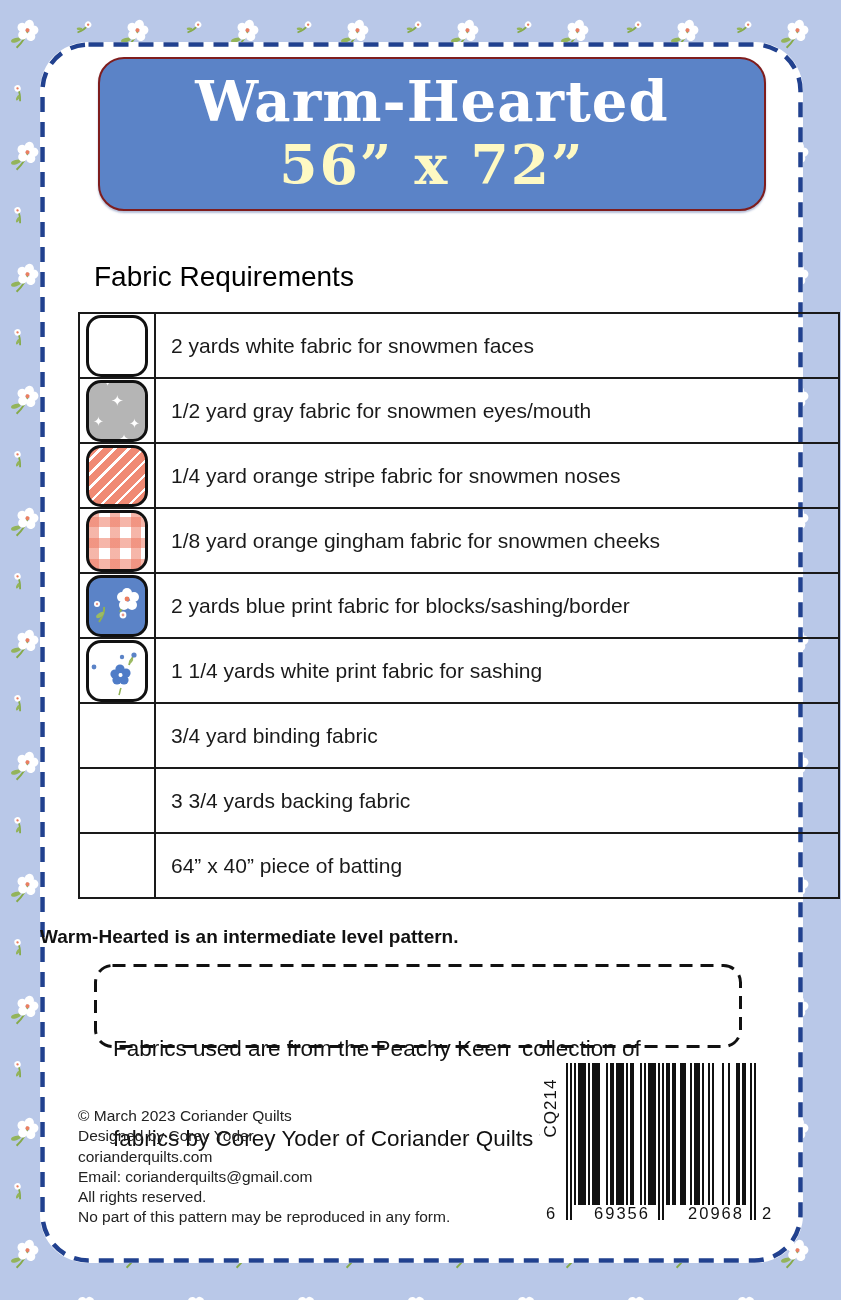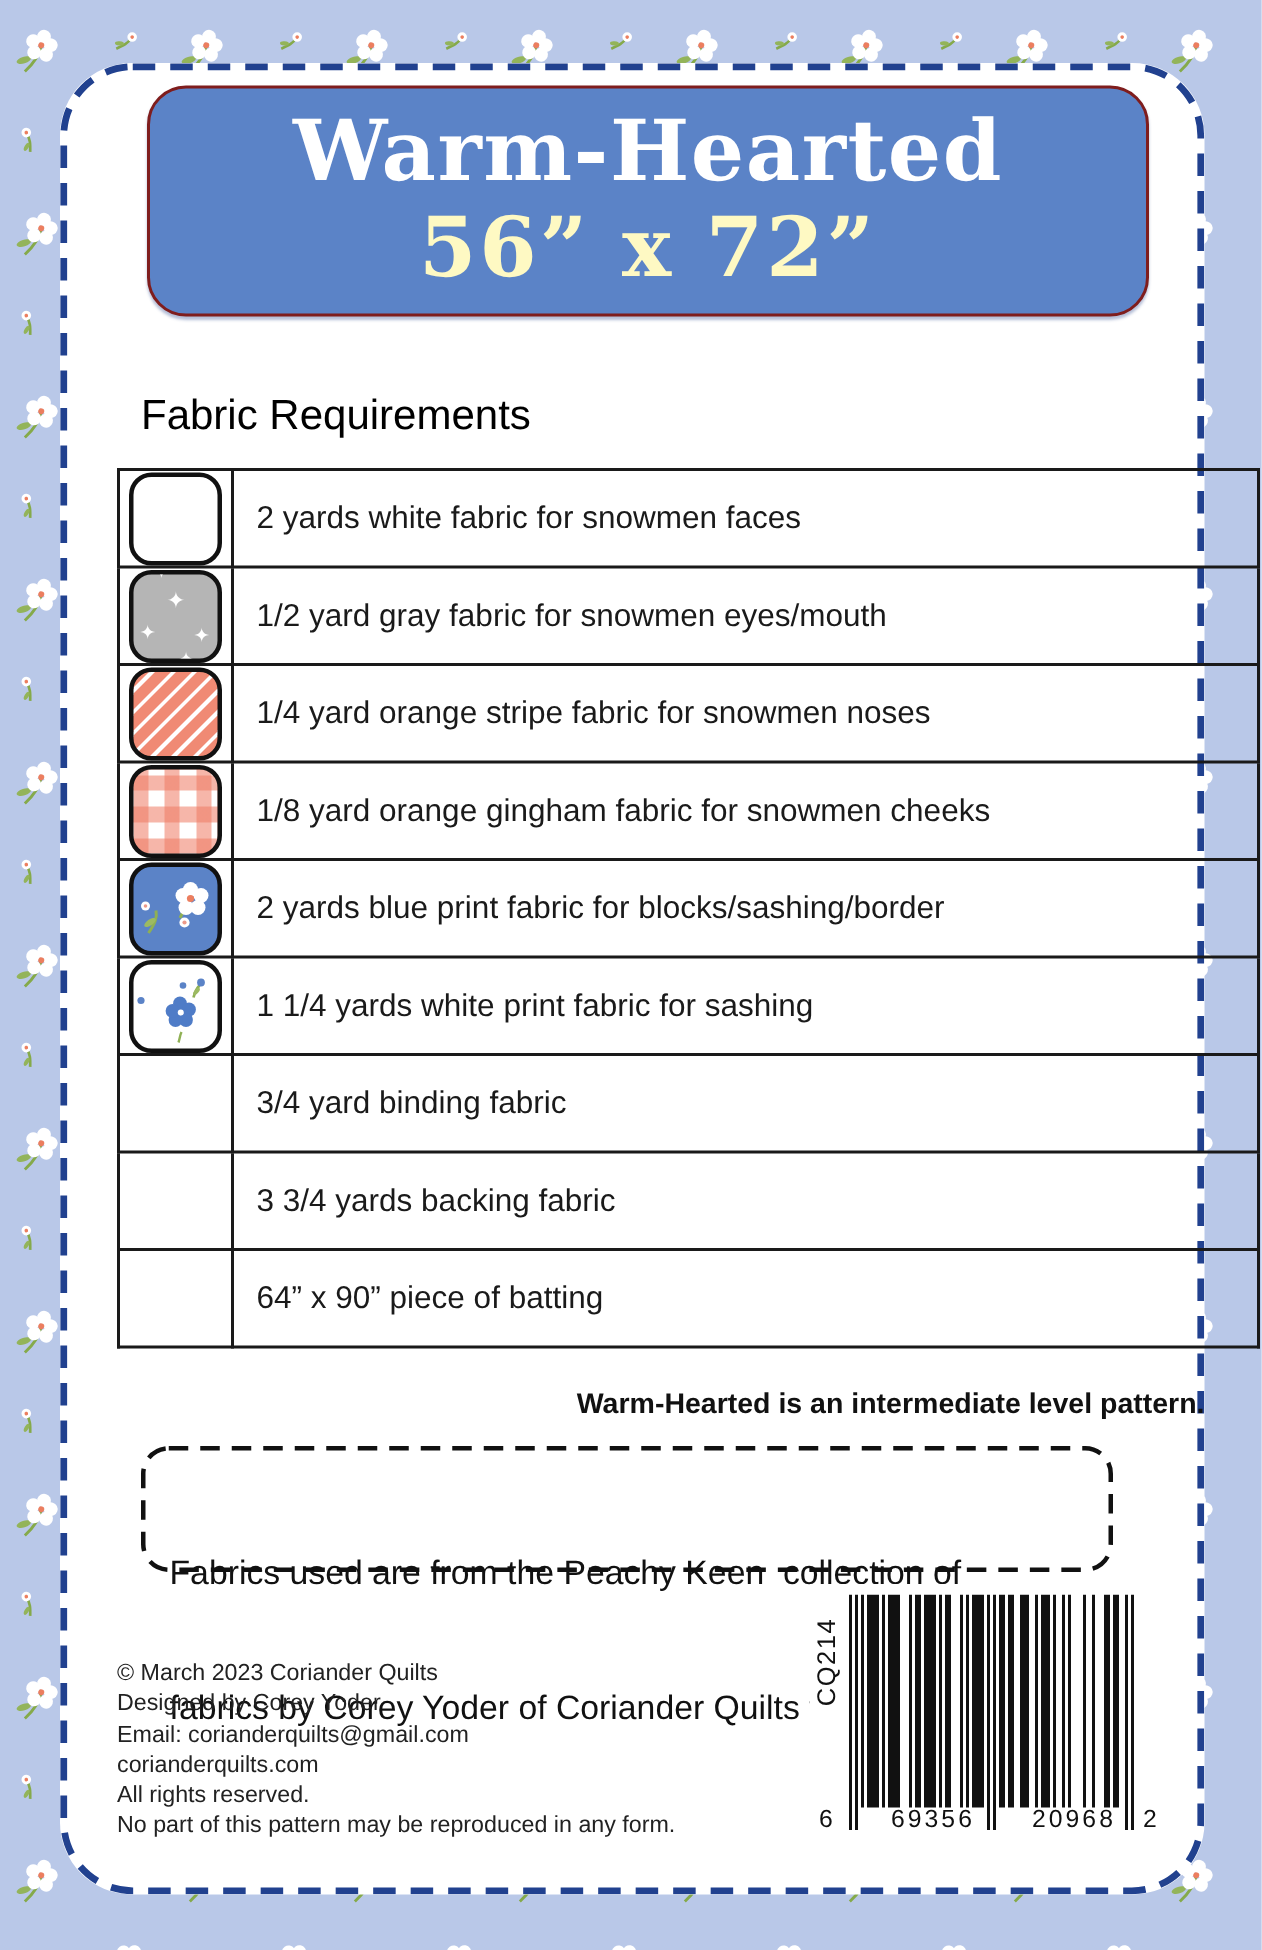--- a/index.html
+++ b/index.html
@@ -50,21 +50,21 @@
   }
   .sw-orange-gingham{
     background:
       repeating-linear-gradient(0deg, rgba(238,122,99,.55) 0 10px, rgba(255,255,255,0) 10px 21px),
       repeating-linear-gradient(90deg, rgba(238,122,99,.55) 0 10px, rgba(255,255,255,0) 10px 21px),
       #ffffff;
   }
   .sw-blue-print{background:#5b83c7;}
   .spark{position:absolute;color:#ffffff;line-height:1;}
   .level-note{
-    position:absolute;left:0;top:884px;width:100%;text-align:right;
+    position:absolute;left:0;top:884px;width:100%;text-align:left;
     font-size:19px;font-weight:bold;color:#111;
   }
   .note-box{
     position:absolute;left:54px;top:922px;width:648px;height:84px;
     border-radius:18px;
   }
   .note-box svg{position:absolute;left:0;top:0;}
   .note-text{
     position:absolute;left:19px;top:10px;
     font-size:22.5px;line-height:30px;color:#111;white-space:pre;
@@ -212,42 +212,42 @@
         <tr>
           <td class="swcell"></td>
           <td class="txtcell">3/4 yard binding fabric</td>
         </tr>
         <tr>
           <td class="swcell"></td>
           <td class="txtcell">3 3/4 yards backing fabric</td>
         </tr>
         <tr>
           <td class="swcell"></td>
-          <td class="txtcell">64” x 90” piece of batting</td>
+          <td class="txtcell">64” x 40” piece of batting</td>
         </tr>
       </tbody>
   </table>
 
   <div class="level-note">Warm-Hearted is an intermediate level pattern.</div>
 
   <div class="note-box">
     <svg width="648" height="84" viewBox="0 0 648 84">
       <rect x="1.5" y="1.5" width="645" height="81" rx="17" fill="none" stroke="#111111" stroke-width="3" stroke-dasharray="13 8"></rect>
     </svg>
     <div class="note-text">
       <div>Fabrics used are from the Peachy Keen  collection of</div>
       <div>fabrics by Corey Yoder of Coriander Quilts for Moda Fabrics.</div>
     </div>
   </div>
 
   <div class="copyright">
       <div>© March 2023 Coriander Quilts</div>
       <div>Designed by Corey Yoder</div>
+      <div>corianderquilts.com</div>
       <div>Email: corianderquilts@gmail.com</div>
-      <div>corianderquilts.com</div>
       <div>All rights reserved.</div>
       <div>No part of this pattern may be reproduced in any form.</div>
     </div>
 
   <div class="barcode">
     <span class="sku">CQ214</span>
     <svg class="bars" width="190" height="160">
         <rect x="0" y="0" width="2" height="157" fill="#111"></rect>
         <rect x="4" y="0" width="2" height="157" fill="#111"></rect>
         <rect x="8" y="0" width="2" height="142" fill="#111"></rect>

